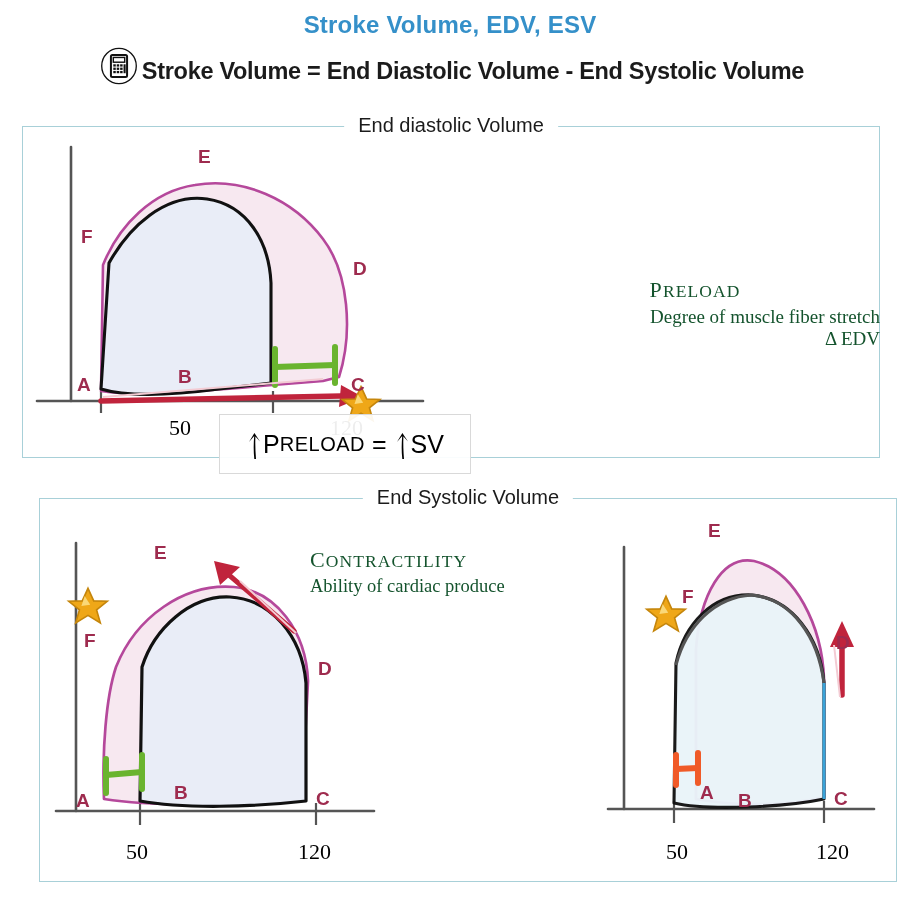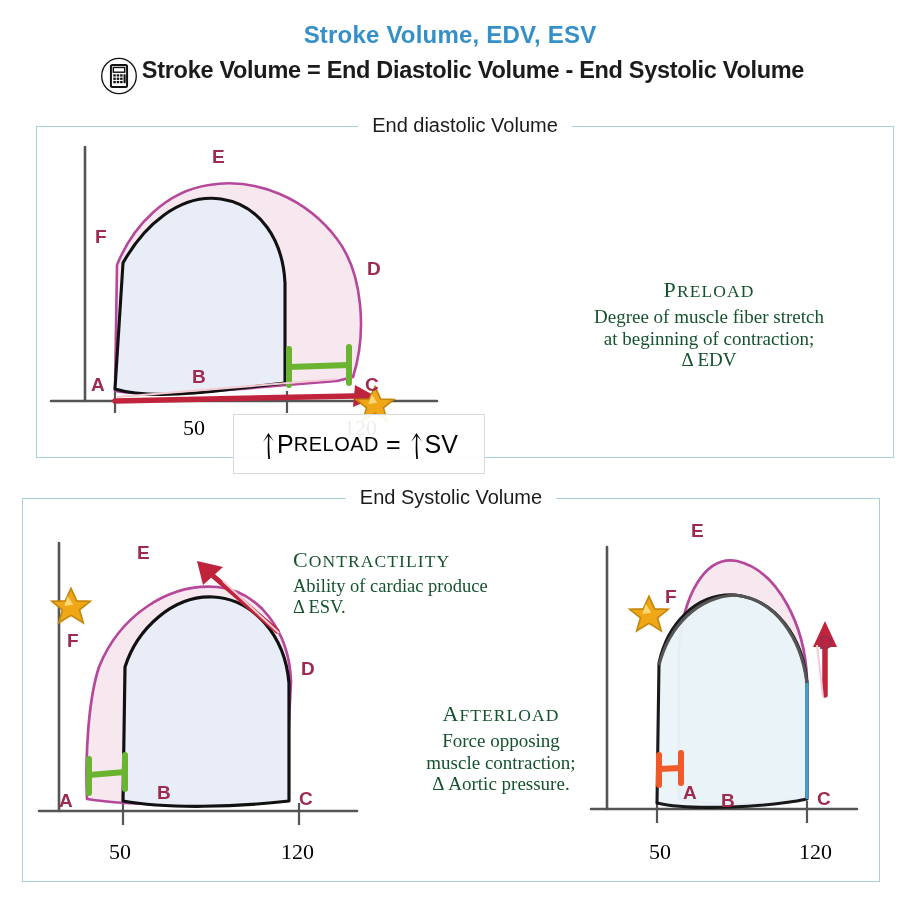--- a/index.html
+++ b/index.html
@@ -2,62 +2,62 @@
 <html><head>
 <meta charset="utf-8">
 <style>
   html,body{margin:0;padding:0;}
   body{
     width:900px;height:900px;background:#ffffff;
     font-family:"Liberation Sans",sans-serif;
     overflow:hidden;position:relative;
   }
   
-  #header{padding-top:22px;text-align:center;}
+  #header{padding-top:12px;text-align:center;}
   #main-title{
     font-size:24px;font-weight:bold;color:#3590c9;
     letter-spacing:0.2px;line-height:1.1;
   }
   #formula-row{
-    display:flex;align-items:flex-start;justify-content:center;
+    display:flex;align-items:flex-end;justify-content:center;
     gap:4px;margin-top:9px;padding-left:4px;
   }
   #calc-icon{flex:0 0 auto;width:38px;height:38px;}
   #formula-text{
     font-size:23.5px;font-weight:bold;color:#1b1b1b;
     white-space:nowrap;letter-spacing:-0.3px;
   }
   
   .panel{
     position:absolute;border:1.6px solid #a8d0d8;background:#fff;
   }
   .panel-legend{
     position:absolute;top:-13px;left:50%;transform:translateX(-50%);
     background:#fff;padding:0 14px;white-space:nowrap;
     font-size:20px;color:#1b1b1b;
     font-family:"Liberation Sans",sans-serif;
   }
   .panel-legend .sc-first{font-size:20px;}
-  #panel-edv{left:36px;top:126px;width:856px;height:330px;}
-  #panel-esv{left:22px;top:498px;width:856px;height:382px;}
+  #panel-edv{left:22px;top:126px;width:856px;height:330px;}
+  #panel-esv{left:39px;top:498px;width:856px;height:382px;}
   
   .chart{position:absolute;}
   #chart-edv{left:0px;top:6px;width:480px;height:320px;}
   #chart-contractility{left:4px;top:12px;width:360px;height:360px;}
   #chart-afterload{left:556px;top:4px;width:300px;height:372px;}
   
   .desc{position:absolute;text-align:center;
         font-family:"Liberation Serif",serif;color:#14532d;}
   .desc .term{
     display:block;font-size:22px;letter-spacing:1.1px;
     margin-bottom:3px;white-space:nowrap;
   }
   .desc .term .cap{font-size:22px;}
   .desc .term .sm{font-size:17.5px;}
-  .desc .body{display:block;font-size:19px;line-height:1.14;}
+  .desc .body{display:block;font-size:19px;line-height:1.14;text-align:right;}
   #desc-preload{left:487px;top:150px;width:370px;}
   #desc-contractility{left:270px;top:48px;width:250px;text-align:left;}
   #desc-contractility .term{text-align:left;}
   #desc-contractility .body{text-align:left;font-size:18.5px;}
   #desc-afterload{left:378px;top:202px;width:200px;}
   #desc-afterload .body{font-size:19px;}
   
   .eqbox{
     position:absolute;background:rgba(255,255,255,0.93);
     border:1px solid #d9d9d9;display:flex;align-items:center;
@@ -179,21 +179,20 @@
             <path d="M7.3 27 C6.4 19 6.6 11 7.2 4 L2 10 L7.4 1 L13 9.5 L8.4 4.6 C8.1 12 8.4 19.6 9 27 Z" fill="#000"></path>
           </svg>
       </span>
       <span class="big">SV</span>
     </span>
   </div>
 
   <div class="desc" id="desc-preload">
     <span class="term"><span class="cap">P</span><span class="sm">RELOAD</span></span>
     <span class="body">Degree of muscle fiber stretch</span>
-    <span class="body">at beginning of contraction;</span>
     <span class="body">Δ EDV</span>
   </div>
 </div>
 
 <div class="panel" id="panel-esv">
   <div class="panel-legend">
     <span class="sc-first">End Systolic Volume</span>
   </div>
 
   <div class="chart" id="chart-contractility">
@@ -238,21 +237,20 @@
       </g>
     </svg>
   </div>
 
   <span class="ticklab" style="left:86px;top:340px;">50</span>
   <span class="ticklab" style="left:258px;top:340px;">120</span>
 
   <div class="desc" id="desc-contractility">
     <span class="term"><span class="cap">C</span><span class="sm">ONTRACTILITY</span></span>
     <span class="body">Ability of cardiac produce</span>
-    <span class="body">Δ ESV.</span>
   </div>
 
   <div class="chart" id="chart-afterload">
     <svg viewBox="0 0 300 372" width="300" height="372">
       <g>
         <line x1="28" y1="44" x2="28" y2="306" stroke="#555" stroke-width="2.6" stroke-linecap="round"></line>
         <line x1="12" y1="306" x2="278" y2="306" stroke="#555" stroke-width="2.6" stroke-linecap="round"></line>
         <line x1="78" y1="298" x2="78" y2="320" stroke="#555" stroke-width="2.2"></line>
         <line x1="228" y1="298" x2="228" y2="320" stroke="#555" stroke-width="2.2"></line>
       </g>
@@ -290,19 +288,13 @@
         <text x="240" y="146">D</text>
         <text x="112" y="34">E</text>
         <text x="86" y="100">F</text>
       </g>
     </svg>
   </div>
 
   <span class="ticklab" style="left:626px;top:340px;">50</span>
   <span class="ticklab" style="left:776px;top:340px;">120</span>
 
-  <div class="desc" id="desc-afterload">
-    <span class="term"><span class="cap">A</span><span class="sm">FTERLOAD</span></span>
-    <span class="body">Force opposing</span>
-    <span class="body">muscle contraction;</span>
-    <span class="body">Δ Aortic pressure.</span>
-  </div>
 </div>
 
 </body></html>

